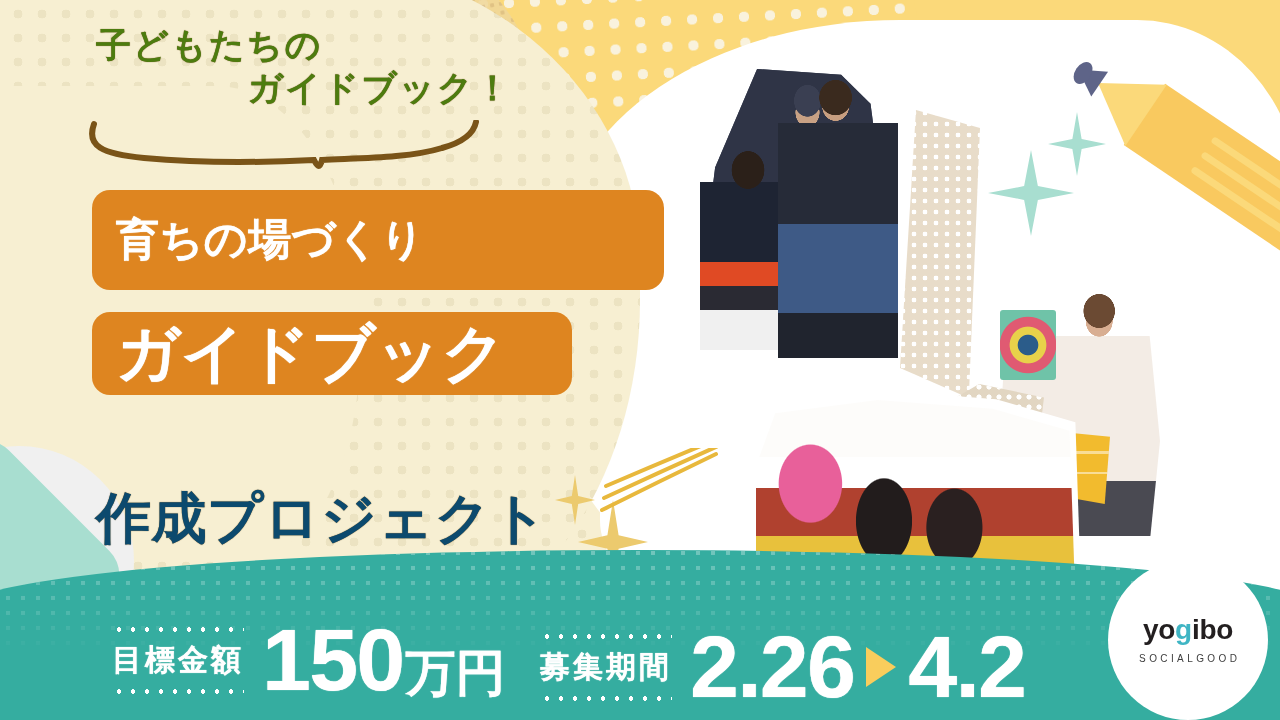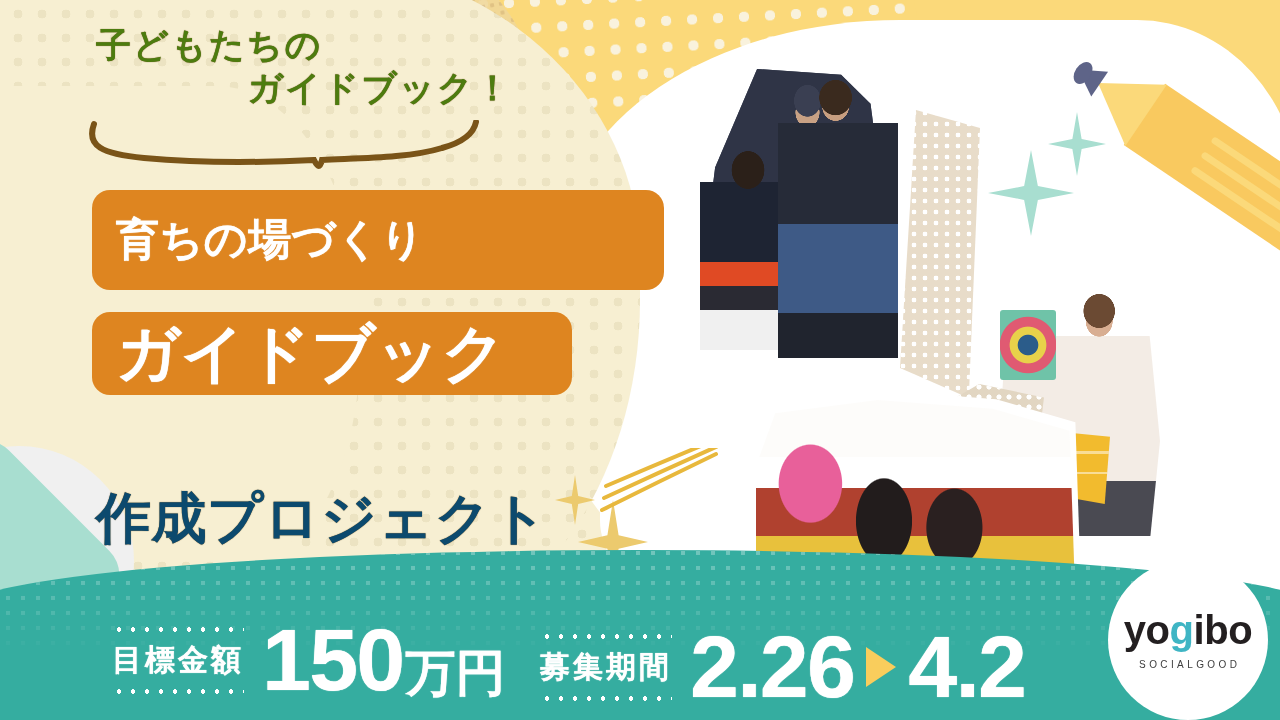--- a/index.html
+++ b/index.html
@@ -288,21 +288,21 @@
     border-left:30px solid #f9cd5c; align-self:center;
   }
 
   
   .logo-circle {
     position:absolute; left:1108px; top:560px; width:160px; height:160px;
     background:#fff; border-radius:50%;
     display:flex; flex-direction:column; align-items:center; justify-content:center;
   }
   .logo-word {
-    font-size:40px; font-weight:700; color:#231f20; letter-spacing:-.01em;
+    font-size:28px; font-weight:700; color:#231f20; letter-spacing:-.01em;
     line-height:1; position:relative;
   }
   .logo-word .g { color:#3fb5c4; }
   .logo-sub {
     margin-top:9px; font-size:10px; letter-spacing:.34em;
     color:#3d3d3d; font-weight:400; padding-left:.34em;
   }
 </style>
 </head>
 <body>

